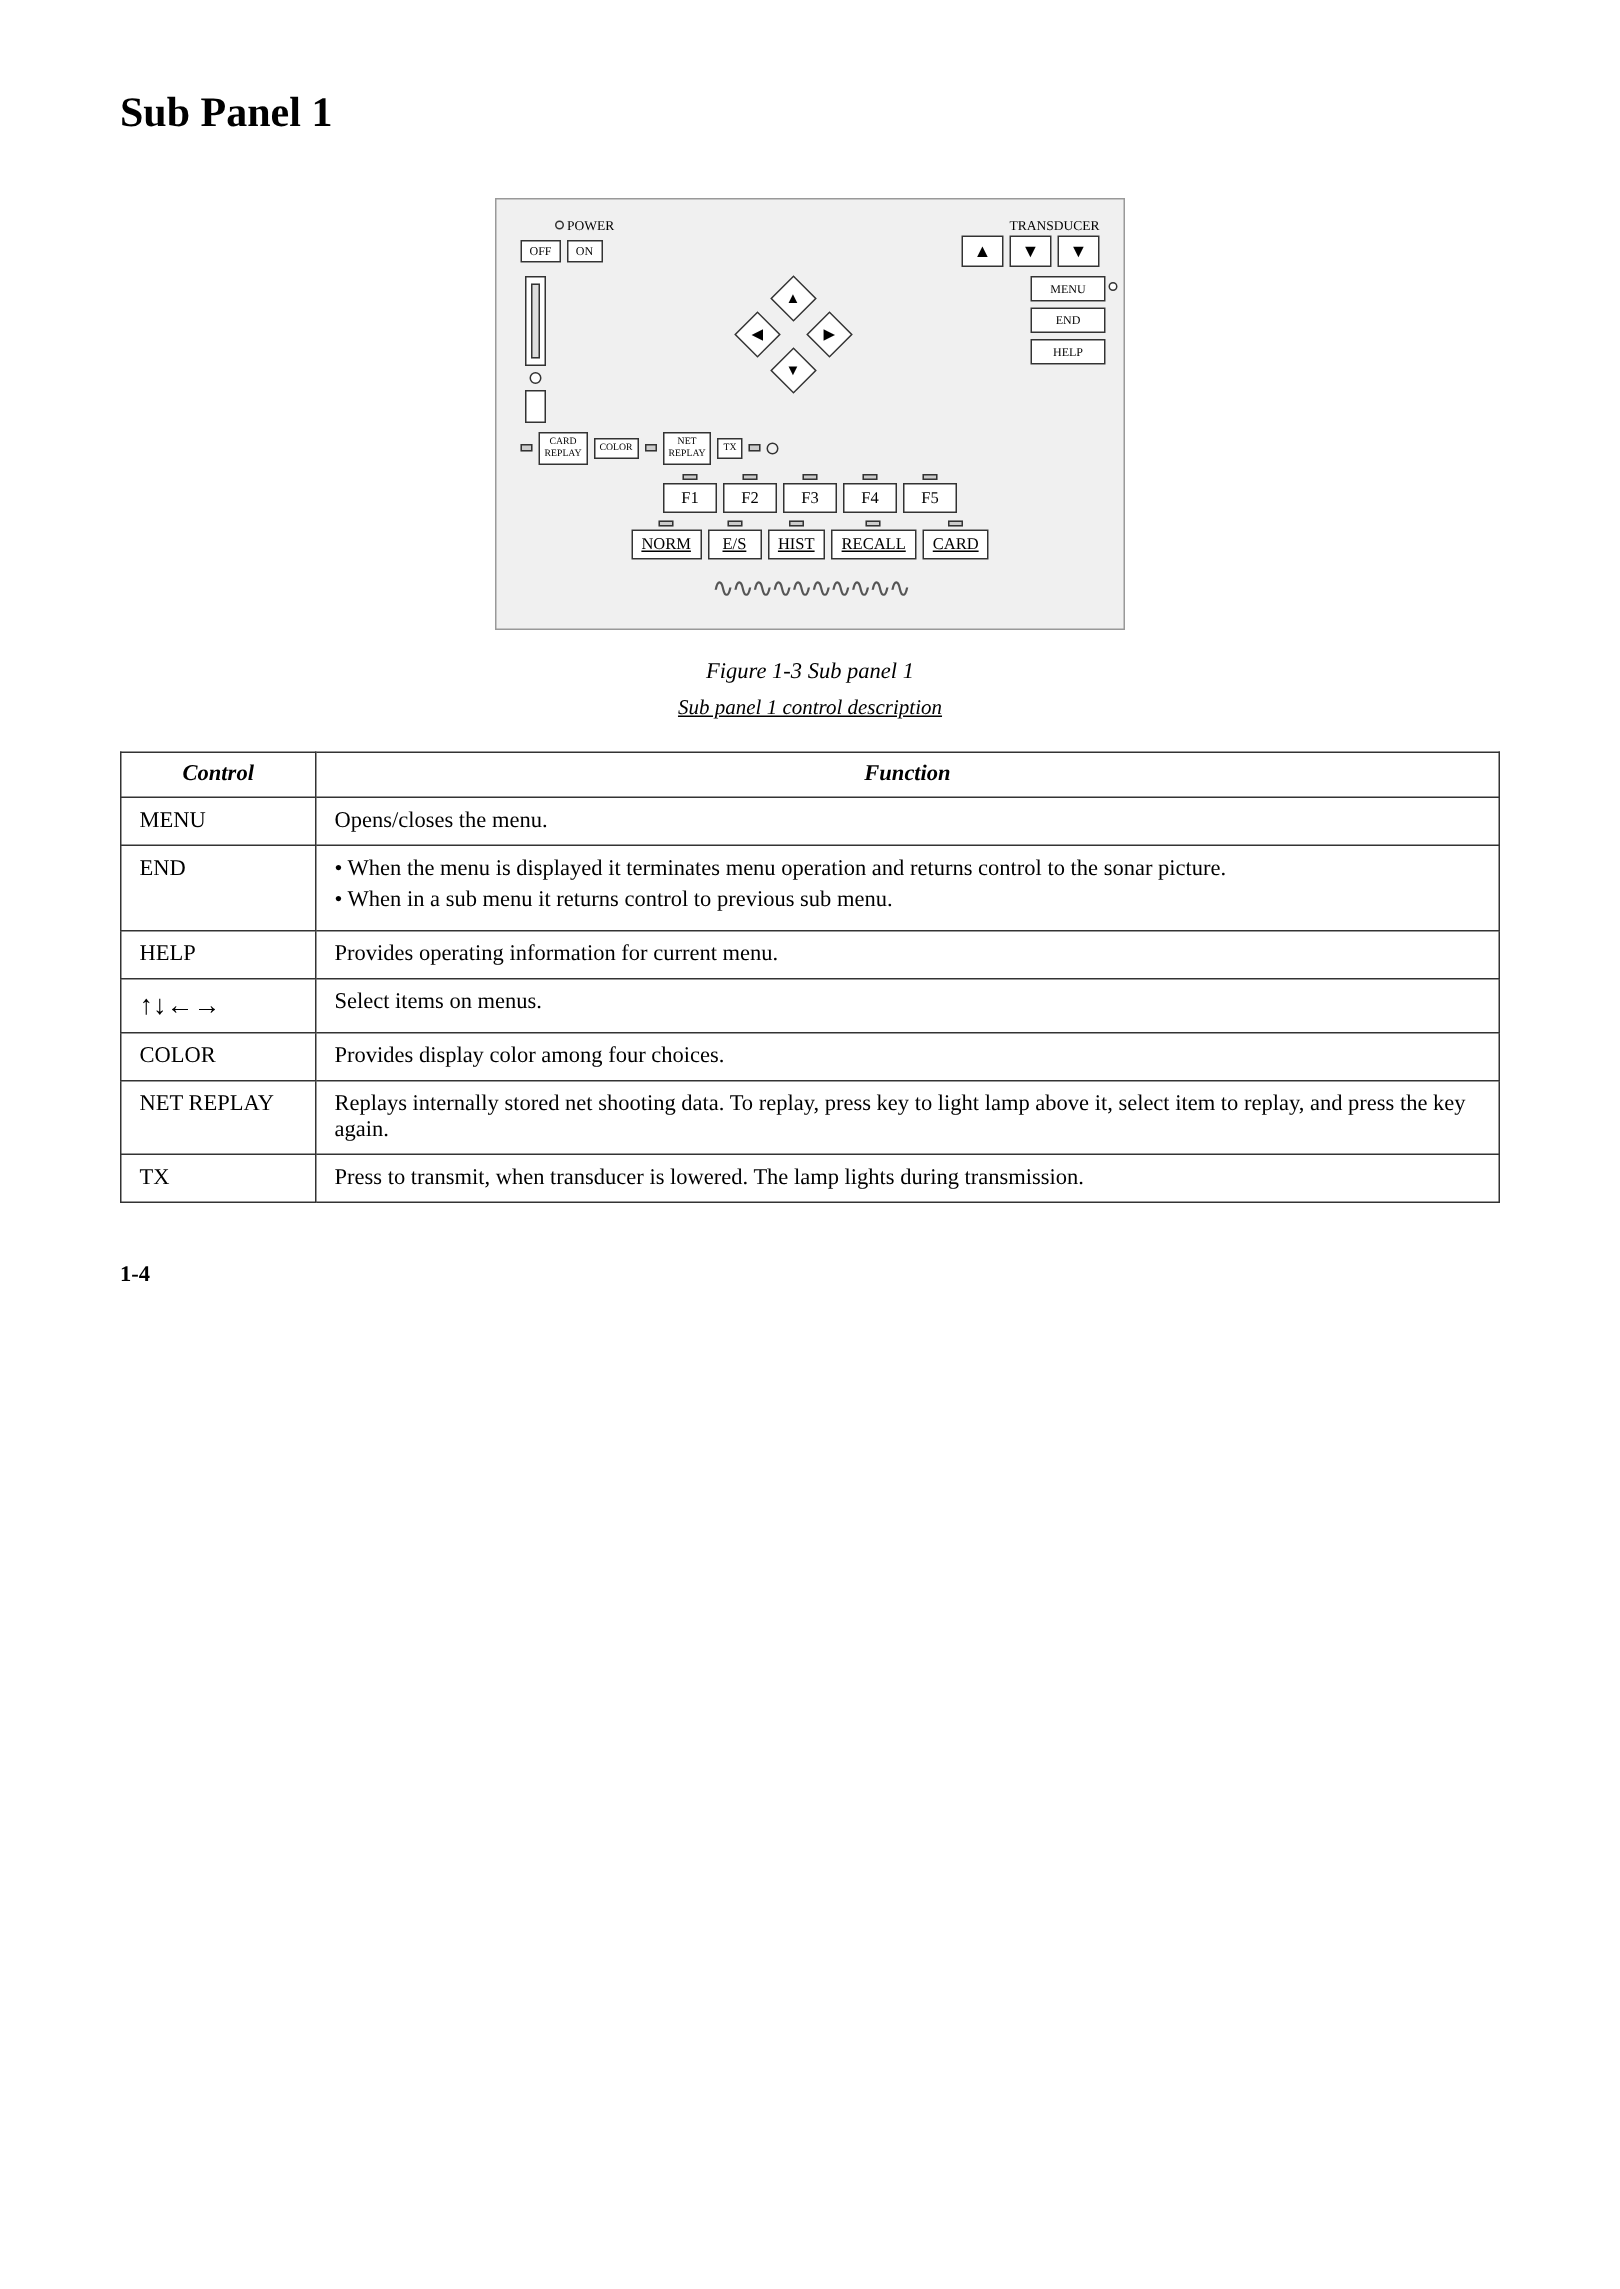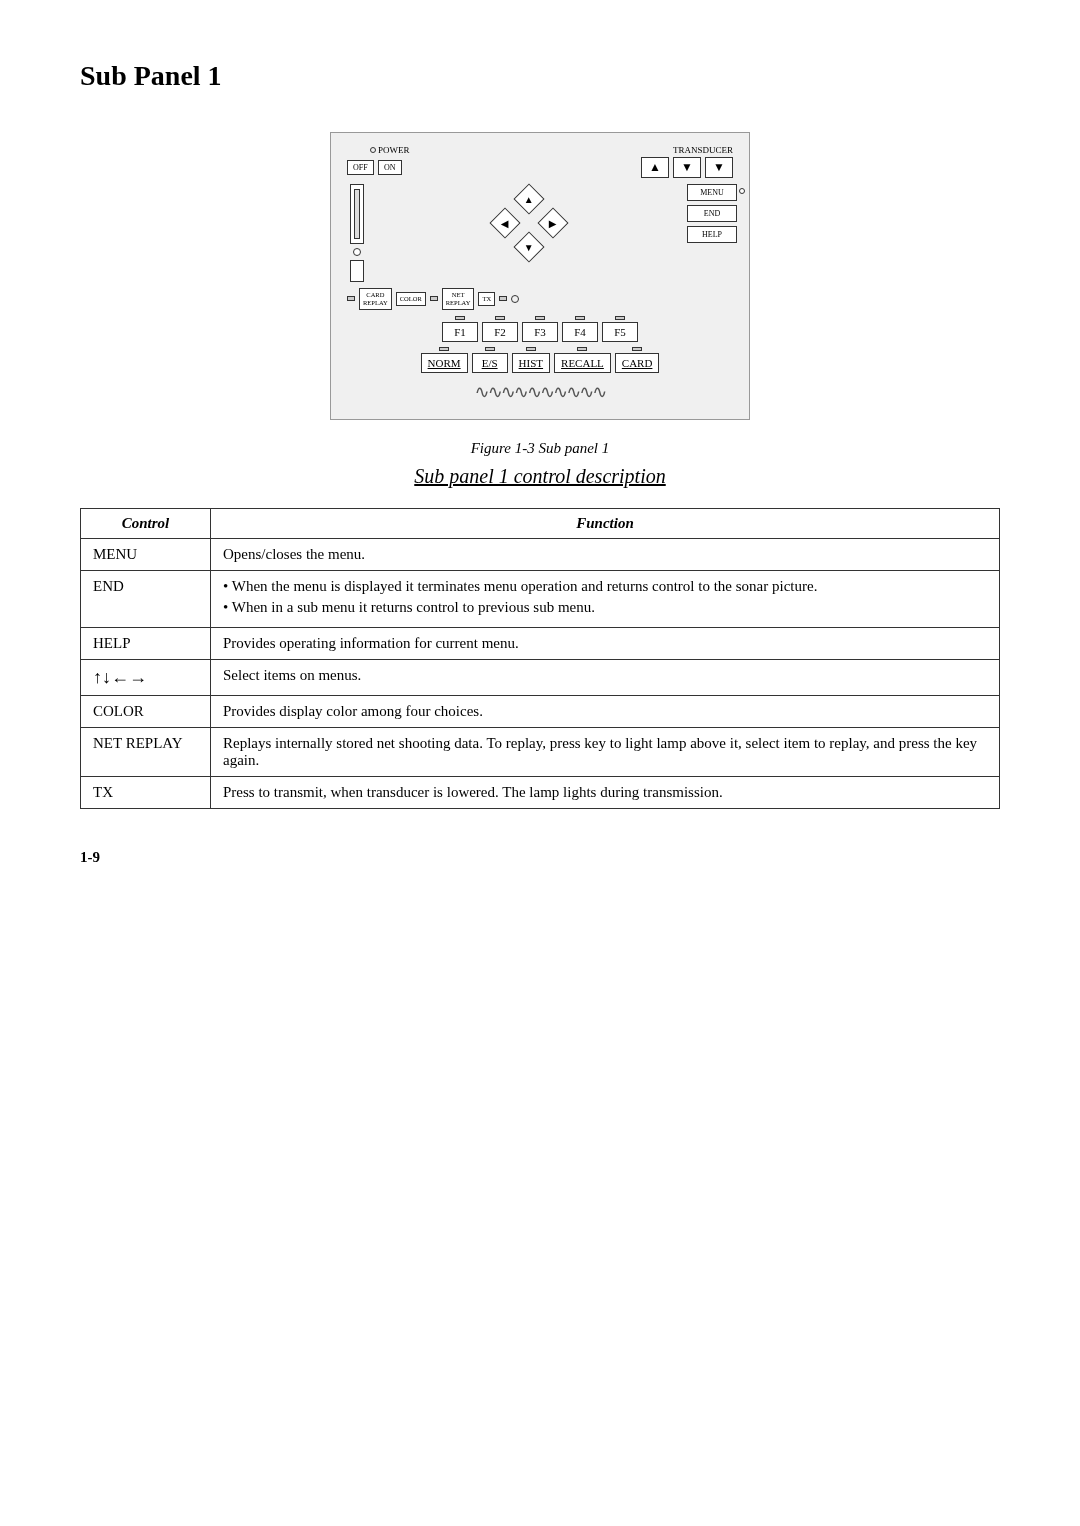--- a/index.html
+++ b/index.html
@@ -261,21 +261,21 @@
       text-align: center;
       font-style: italic;
       font-size: 15px;
       margin-bottom: 8px;
     }
 
     
     .sub-panel-title {
       text-align: center;
       font-style: italic;
-      font-size: 20px;
+      font-size: 14px;
       text-decoration: underline;
       margin-bottom: 20px;
     }
 
     
     .control-table {
       width: 100%;
       border-collapse: collapse;
       font-size: 15px;
     }
@@ -491,13 +491,13 @@
       <td>Replays internally stored net shooting data. To replay, press key to light lamp above it, select item to replay, and press the key again.</td>
     </tr>
 
     <tr>
       <td class="control-name">TX</td>
       <td>Press to transmit, when transducer is lowered. The lamp lights during transmission.</td>
     </tr>
   </tbody>
 </table>
 
-<div class="page-number">1-9</div>
+<div class="page-number">1-4</div>
 
 </body></html>

